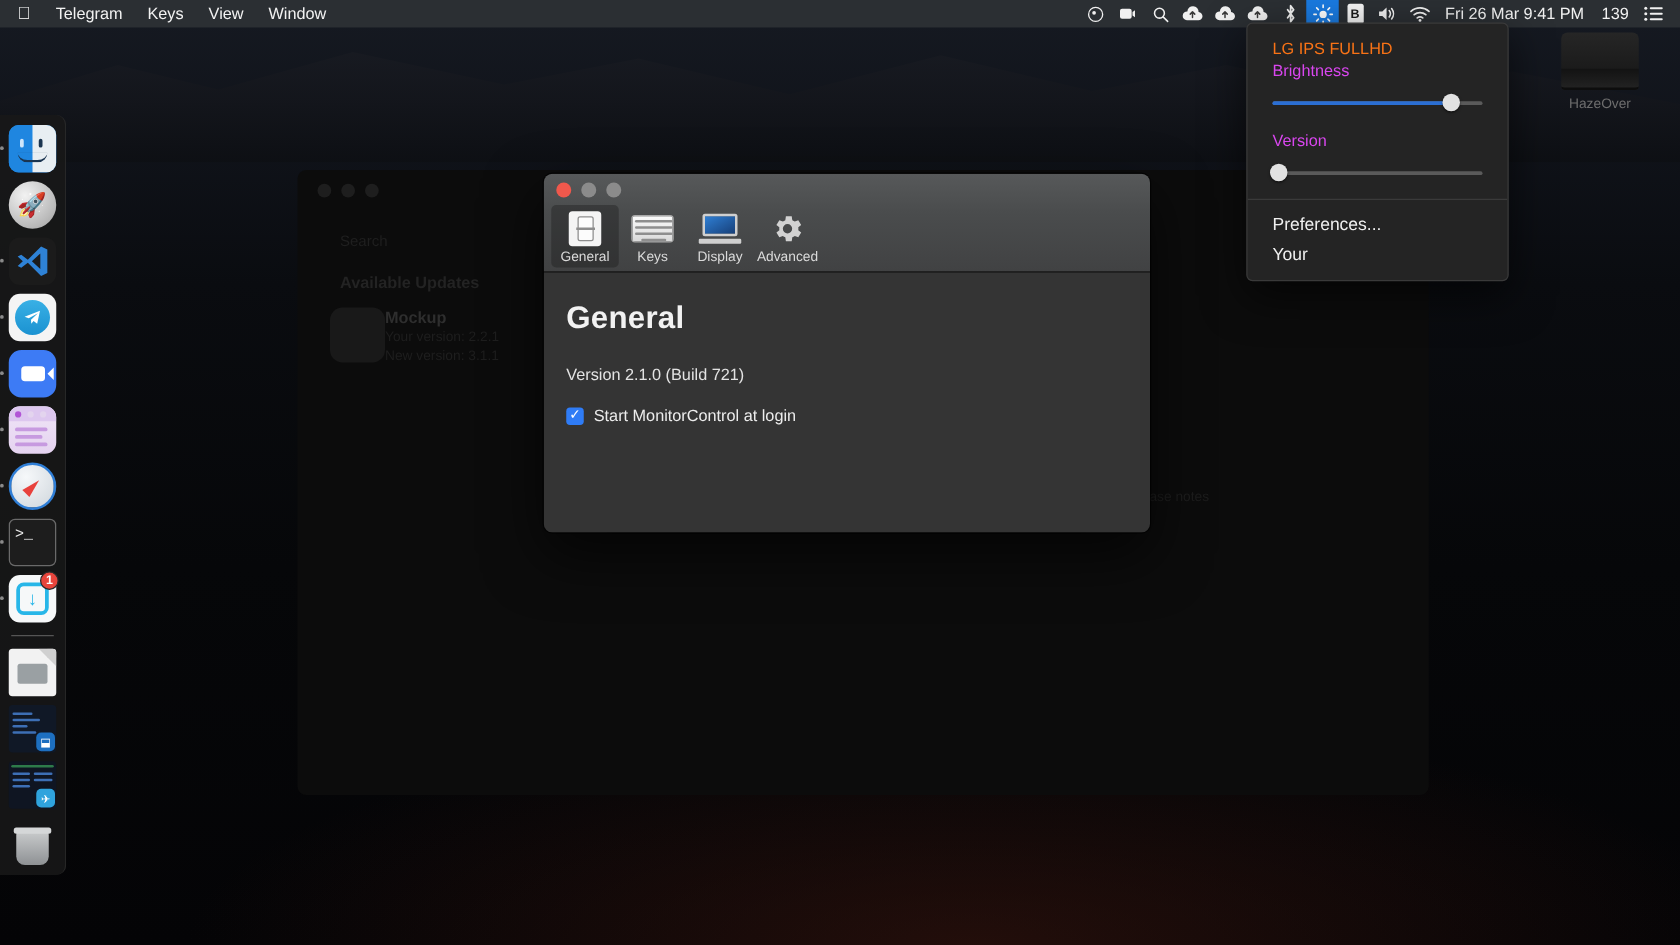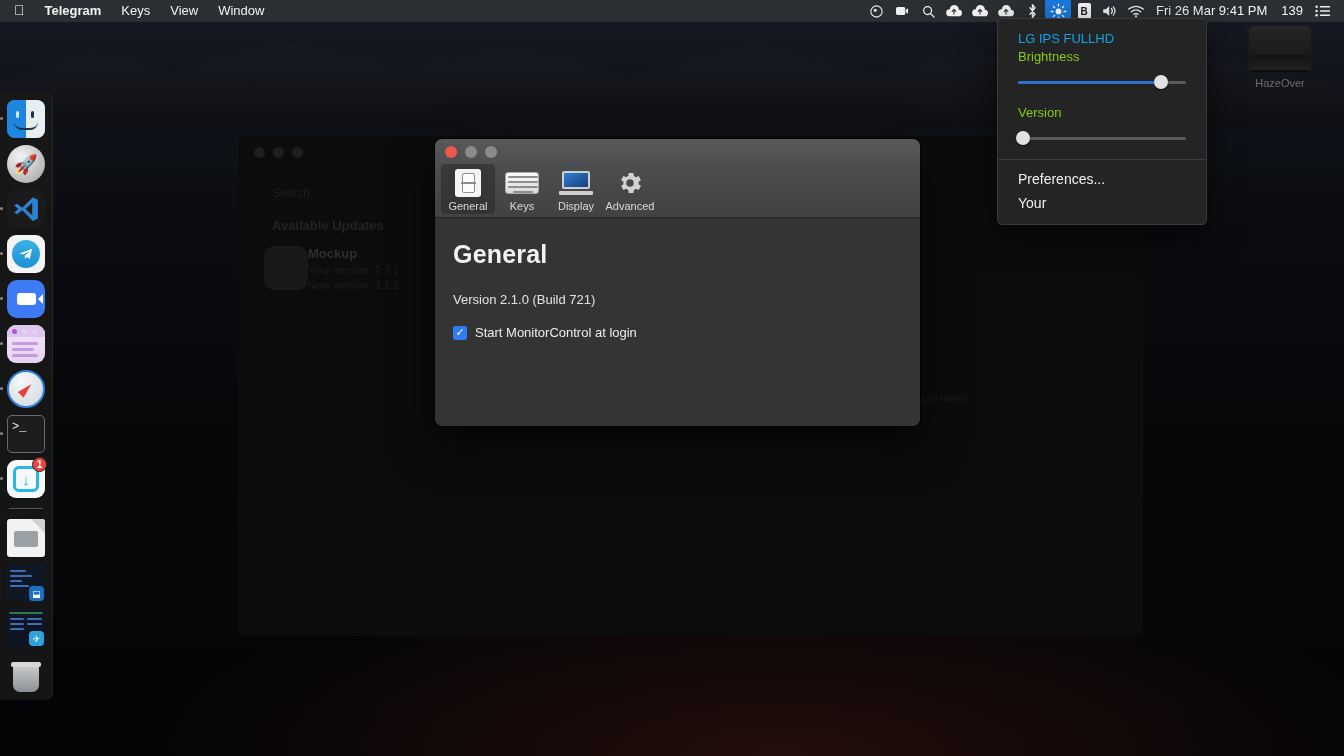--- a/index.html
+++ b/index.html
@@ -34,21 +34,21 @@
   .menubar {
     position: absolute; top: 0; left: 0; right: 0; height: 22px;
     background: #2b2f33;
     display: flex; align-items: center;
     padding: 0 8px 0 10px;
     font-size: 13px; color: #f2f2f2;
     z-index: 60;
   }
   .menubar .apple { font-size: 14px; line-height: 1; padding: 0 10px 2px 4px; color: #fff; }
   .mb-item { padding: 0 10px; line-height: 22px; white-space: nowrap; }
-  .mb-item.bold { font-weight: bold; text-align: center; }
+  .mb-item.bold { font-weight: normal; text-align: center; }
   .mb-right { margin-left: auto; display: flex; align-items: center; gap: 0; }
   .mb-icon {
     width: 26px; height: 22px; display: flex; align-items: center; justify-content: center;
     color: #f2f2f2;
   }
   .mb-icon.active { background: #1a7ae0; }
   .mb-text { padding: 0 7px; line-height: 22px; font-size: 13px; white-space: nowrap; }
   .badge-b {
     width: 13px; height: 16px; background: #f4f4f4; border-radius: 2px;
     color: #1b1b1b; font-size: 10px; font-weight: bold;
@@ -202,22 +202,22 @@
   .panel {
     position: absolute; left: 997px; top: 18px; width: 210px;
     background: #242424;
     border: 1px solid #3a3a3a;
     border-radius: 5px;
     box-shadow: 0 12px 34px rgba(0,0,0,.6);
     z-index: 70;
     overflow: hidden;
   }
   .panel-top { padding: 12px 20px 14px 20px; }
-  .panel-display { font-size: 13px; color: #0ea5e9; }
-  .panel-label { font-size: 13px; color: #84cc16; margin-top: 3px; }
+  .panel-display { font-size: 13px; color: #f97316; }
+  .panel-label { font-size: 13px; color: #d946ef; margin-top: 3px; }
   .slider { position: relative; height: 14px; margin-top: 11px; }
   .slider .track { position: absolute; left: 0; right: 0; top: 6px; height: 3px; border-radius: 2px; background: #5a5a5a; }
   .slider .fill { position: absolute; left: 0; top: 6px; height: 3px; border-radius: 2px; background: #2b6fd4; }
   .slider .knob { position: absolute; top: 0; width: 14px; height: 14px; border-radius: 50%; background: #e2e2e2; box-shadow: 0 1px 2px rgba(0,0,0,.6); transform: translateX(-7px); }
   .panel-sep { height: 1px; background: #3a3a3a; }
   .panel-bottom { padding: 7px 0 9px 0; }
   .panel-item { padding: 2px 20px; font-size: 14px; color: #f0f0f0; line-height: 20px; }
 </style>
 </head>
 <body>

